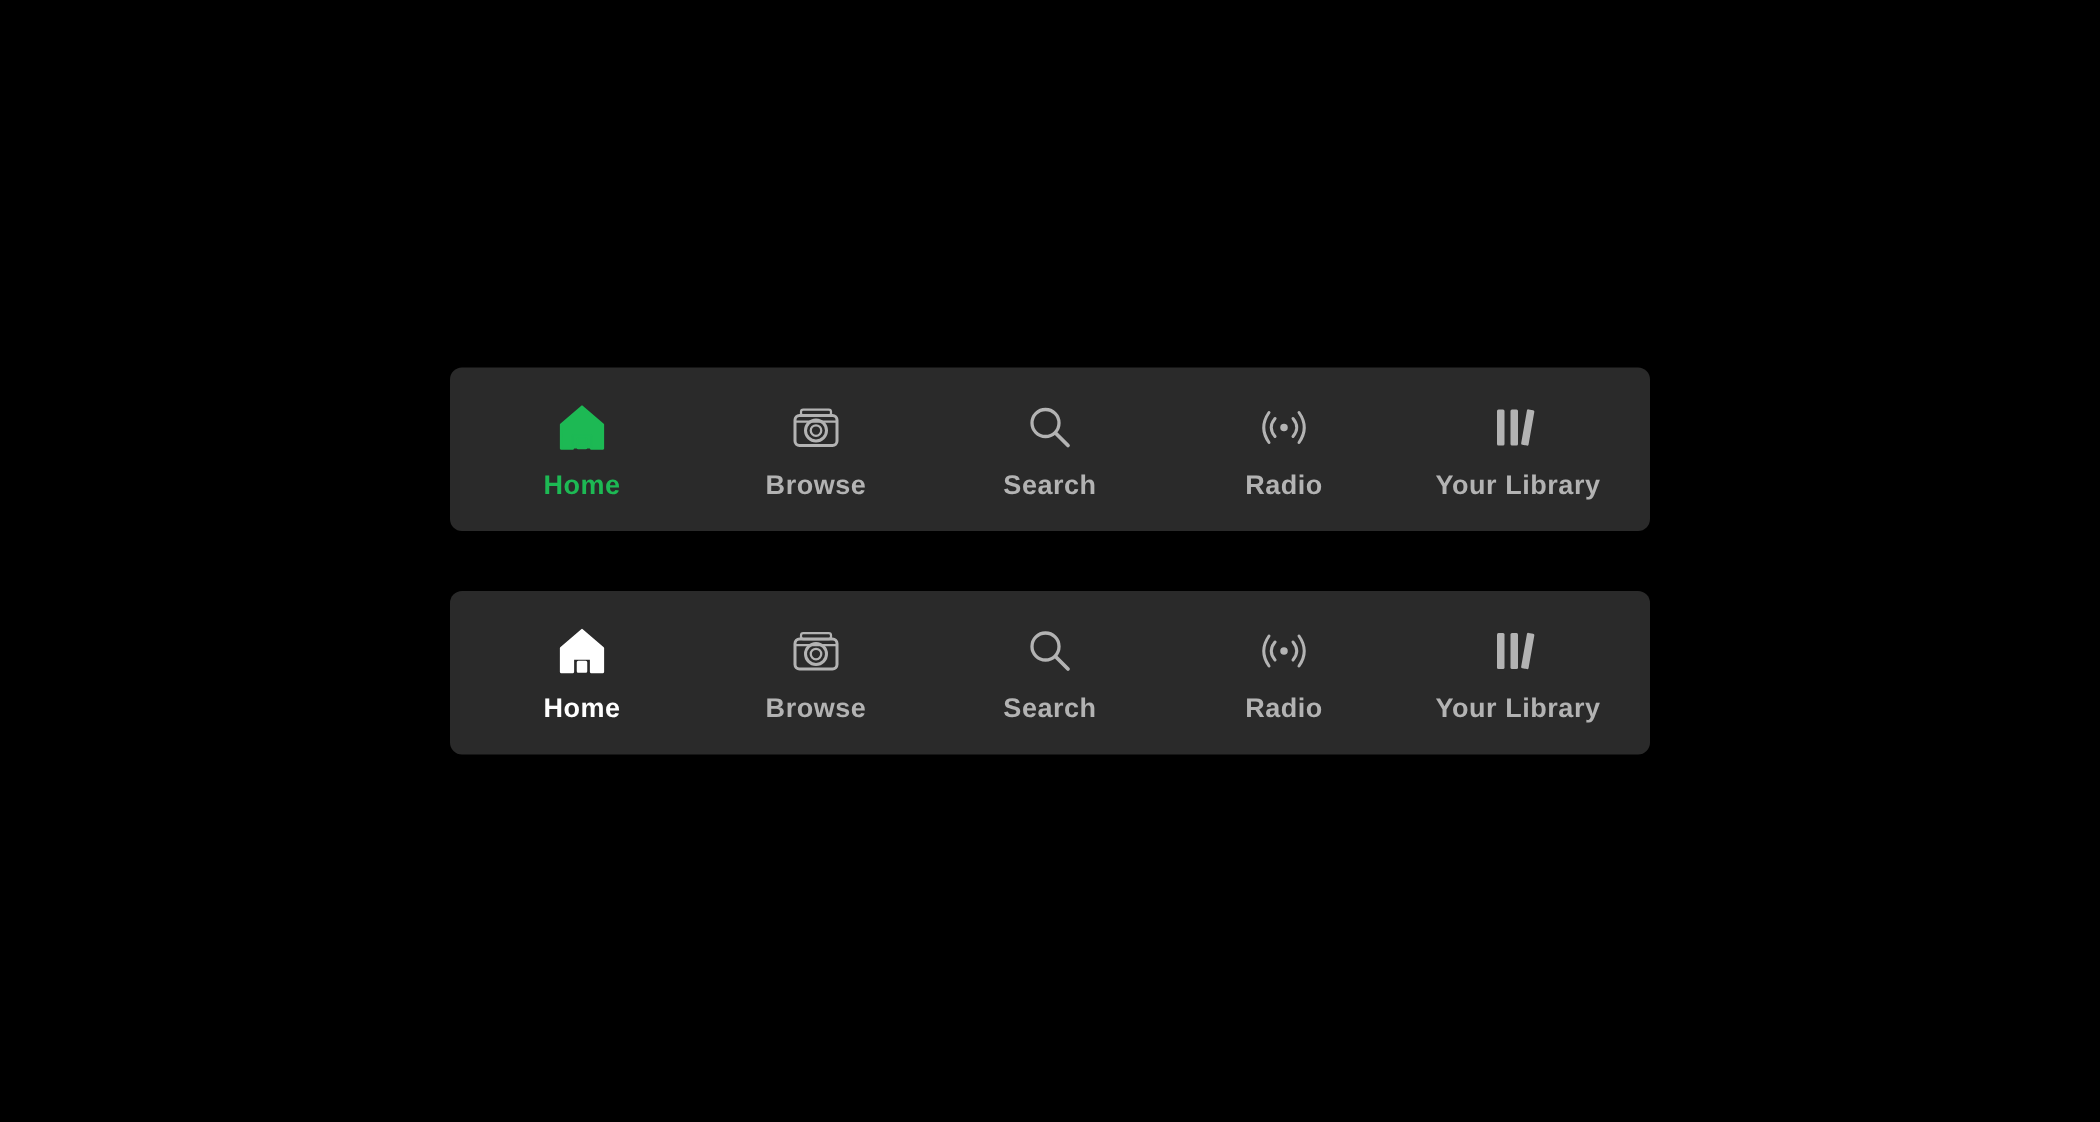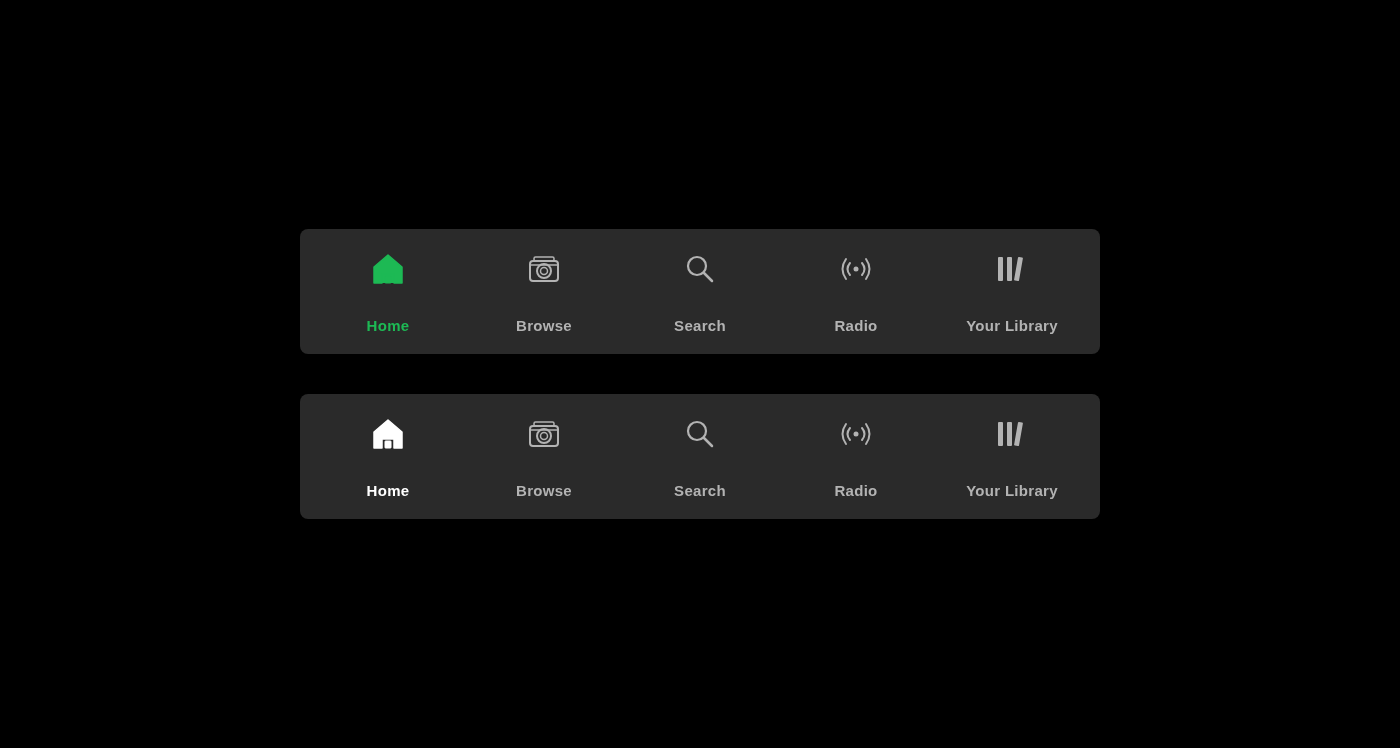--- a/index.html
+++ b/index.html
@@ -36,25 +36,24 @@
 
     .nav-item .icon-wrap {
       width: 40px;
       height: 40px;
       display: flex;
       align-items: center;
       justify-content: center;
     }
 
     .nav-item .label {
-      font-size: 15px;
+      font-size: 18px;
       font-weight: 600;
       color: #b3b3b3;
       letter-spacing: 0.02em;
-      margin-top: 20px;
     }
 
     
     .nav-bar-top .nav-item.active .label {
       color: #1db954;
     }
 
     
     .nav-bar-bottom .nav-item.active .label {
       color: #ffffff;

